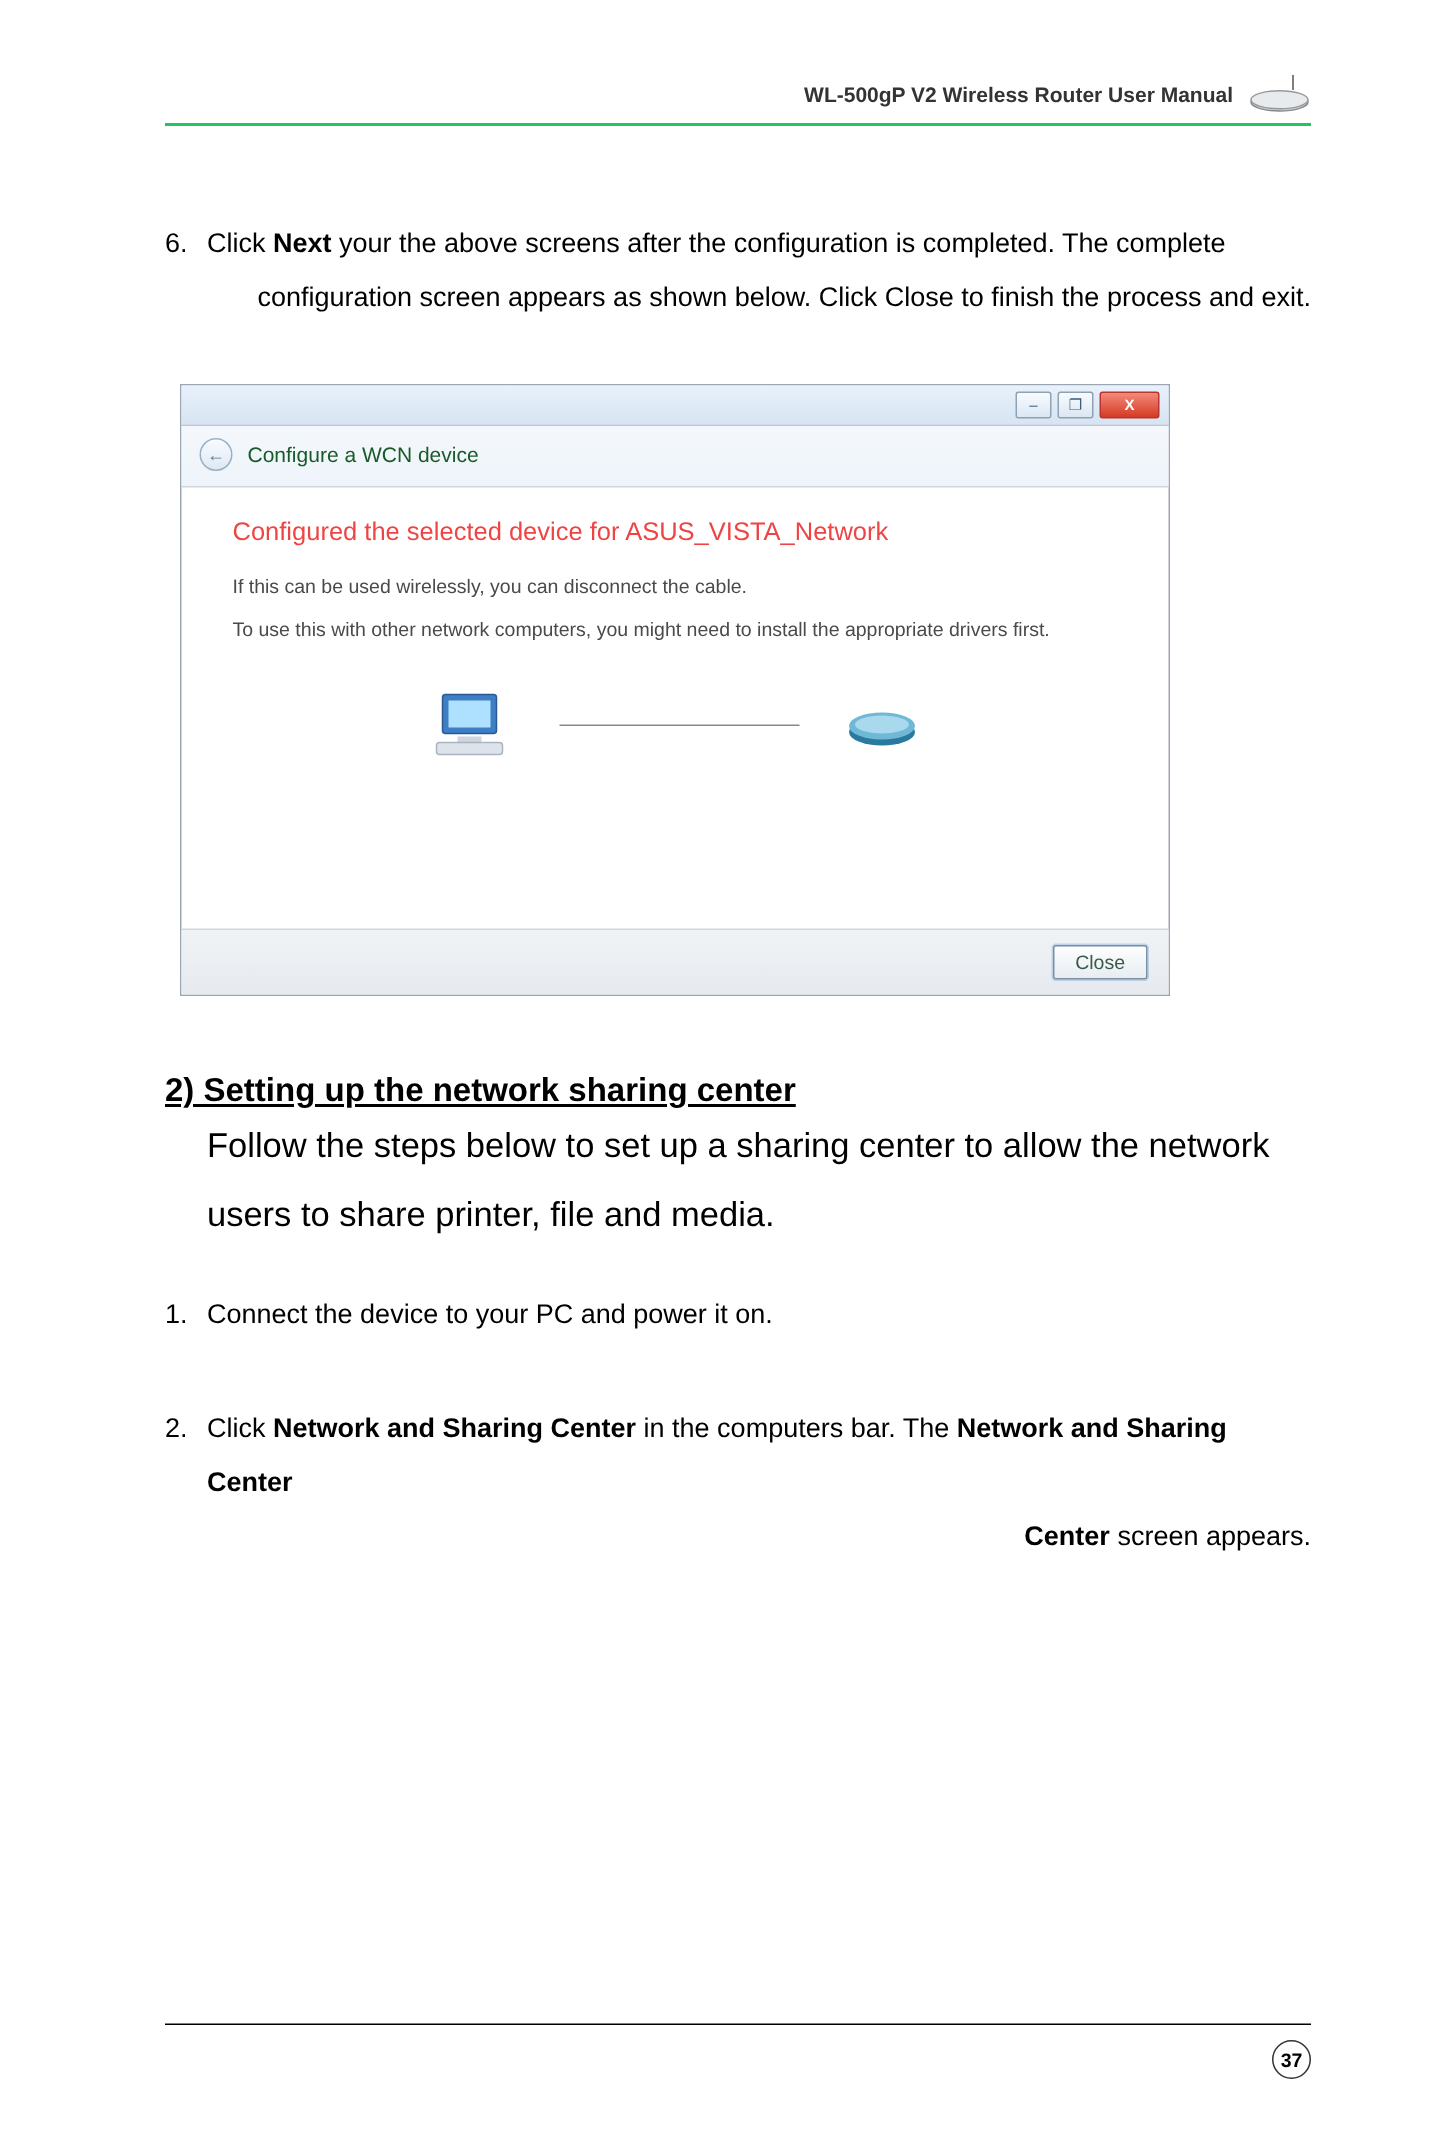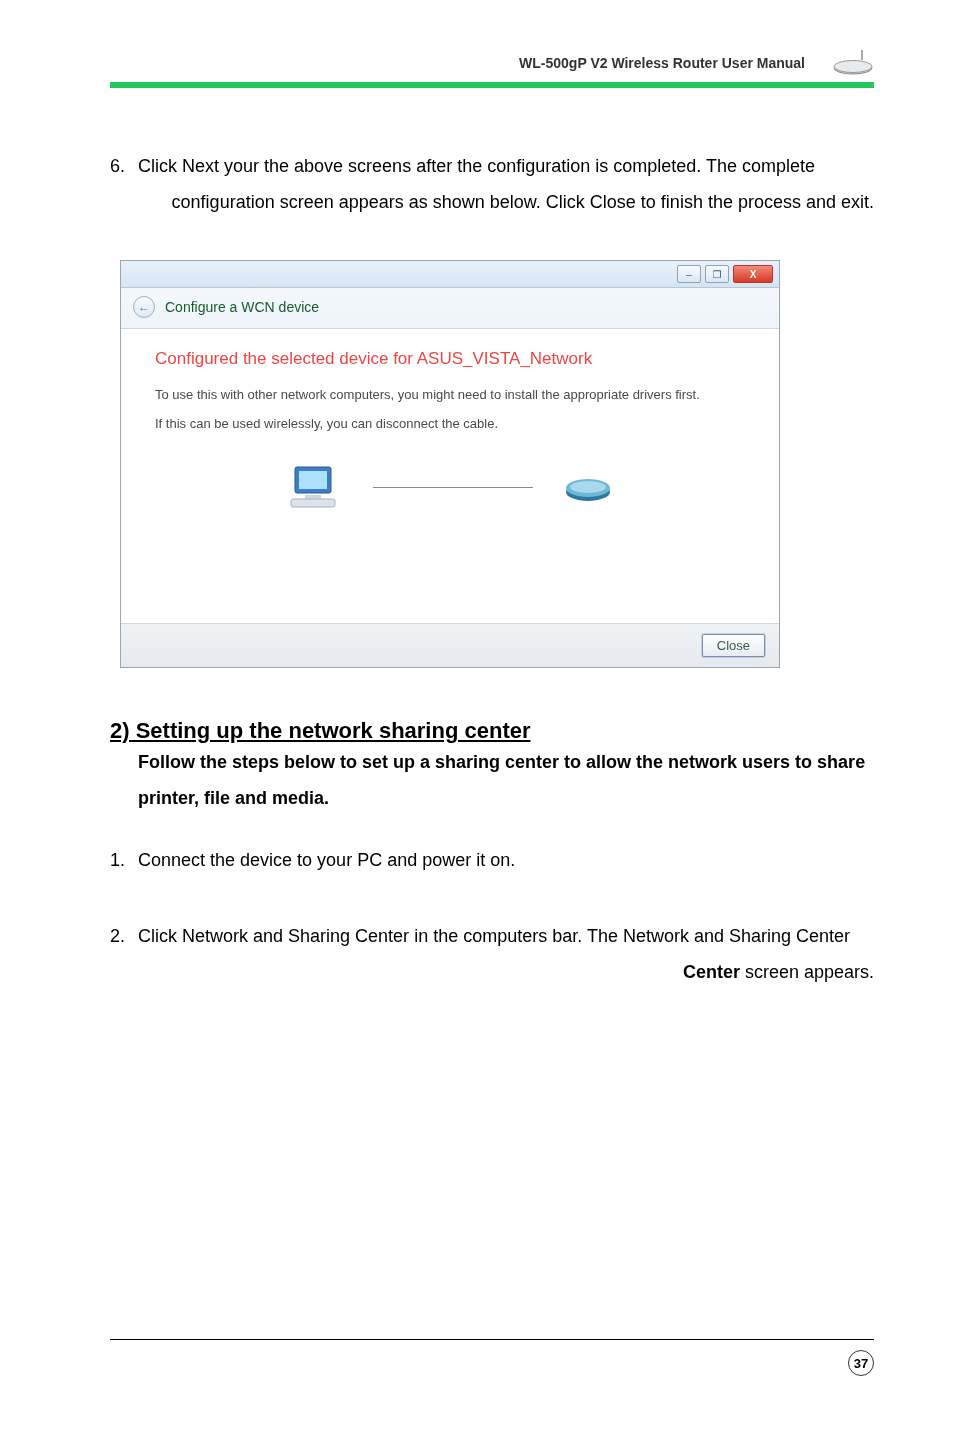--- a/index.html
+++ b/index.html
@@ -1,44 +1,44 @@
 <!DOCTYPE html>
 <html><head>
 <meta charset="utf-8">
 <style>
   * { margin: 0; padding: 0; box-sizing: border-box; }
   html, body { width: 954px; height: 1432px; background: #fff; font-family: Arial, Helvetica, sans-serif; color: #000; }
   .page { width: 954px; height: 1432px; position: relative; padding: 50px 80px 0 110px; }
-  .header-row { display: flex; justify-content: flex-end; align-items: center; gap: 27px; border-bottom: 6px solid #22c55e; padding-bottom: 6px; margin-bottom: 60px; }
+  .header-row { display: flex; justify-content: flex-end; align-items: center; gap: 10px; border-bottom: 2px solid #22c55e; padding-bottom: 6px; margin-bottom: 60px; }
   .header-text { font-size: 14px; font-weight: bold; color: #333; }
   .router-icon svg { display: block; }
   .instr-block { margin-bottom: 40px; }
   .instr-line { display: flex; font-size: 18px; line-height: 2.0; }
   .num { width: 28px; flex: 0 0 28px; }
   .txt { flex: 1; }
-  .txt .bold { font-weight: normal; }
+  .txt .bold { font-weight: bold; }
   .txt-indent { padding-left: 28px; font-size: 18px; line-height: 2.0; text-align: right; }
   .screenshot { width: 660px; margin: 0 0 50px 10px; border: 1px solid #9aa7b3; background: #fff; position: relative; }
   .ss-title { background: linear-gradient(#e9f1fb, #d6e4f3); border-bottom: 1px solid #b9c6d6; display: flex; align-items: center; justify-content: flex-end; padding: 4px 6px; gap: 4px; }
   .wbtn { width: 24px; height: 18px; border-radius: 2px; border: 1px solid #8fa2b4; background: linear-gradient(#f8fbff, #dbe7f3); display: flex; align-items: center; justify-content: center; font-size: 10px; color: #3b5d7f; }
   .wbtn.close { background: linear-gradient(#f28a7a, #d43b24); border-color: #b33; color: #fff; font-weight: bold; font-size: 10px; width: 40px; }
   .ss-sub { display: flex; align-items: center; gap: 10px; padding: 8px 10px 10px 12px; border-bottom: 1px solid #cfd8e2; background: linear-gradient(#f4f8fc, #eef4fa); }
   .back-arrow { width: 22px; height: 22px; border-radius: 50%; border: 1px solid #9bb0c5; background: linear-gradient(#f8fbff, #dfe9f3); display: flex; align-items: center; justify-content: center; color: #5a7a9a; font-size: 12px; }
   .ss-sub-text { color: #1a5a2a; font-size: 14px; }
   .ss-body { padding: 20px 34px 40px 34px; }
   .ss-heading { color: #ef4444; font-size: 17px; margin-bottom: 18px; }
   .ss-p { color: #4a4a4a; font-size: 13px; margin-bottom: 14px; }
   .diagram { display: flex; align-items: center; justify-content: center; gap: 30px; margin: 30px 0 70px 0; }
   .pc-icon, .net-icon { display: flex; align-items: center; justify-content: center; }
   .line { width: 160px; height: 1px; background: #888; }
   .ss-footer { background: linear-gradient(#f0f3f6, #e6eaee); border-top: 1px solid #cfd8e2; padding: 10px 14px; display: flex; justify-content: flex-end; }
   .close-btn { border: 1px solid #7e8f9f; background: linear-gradient(#fdfefe, #e7edf3); padding: 3px 14px; font-size: 13px; color: #3a5a47; border-radius: 2px; box-shadow: 0 0 0 1px rgba(46,120,200,.25); }
   .section-heading { font-size: 22px; font-weight: bold; text-decoration: underline; }
-  .section-intro { font-size: 18px; line-height: 2.0; padding-left: 28px; margin-bottom: 26px; font-weight: bold; }
-  .footer { position: absolute; bottom: 56px; left: 110px; right: 80px; border-top: 1px solid #000; padding-top: 10px; display: flex; justify-content: flex-end; }
+  .section-intro { font-size: 23px; line-height: 2.0; padding-left: 28px; margin-bottom: 26px; }
+  .footer { position: absolute; bottom: 46px; left: 110px; right: 80px; border-top: 1px solid #000; padding-top: 10px; display: flex; justify-content: flex-end; }
   .page-num { border: 1px solid #333; border-radius: 50%; width: 26px; height: 26px; display: flex; align-items: center; justify-content: center; font-size: 13px; font-weight: bold; }
 </style>
 </head>
 <body>
 
 <div class="page">
 
   <div class="header-row">
     <span class="header-text">WL-500gP V2 Wireless Router User Manual</span>
     <span class="router-icon">
@@ -75,22 +75,22 @@
         </div>
     </div>
     <div class="ss-sub">
       <div class="back-arrow">
           <span>←</span>
         </div>
       <span class="ss-sub-text">Configure a WCN device</span>
     </div>
     <div class="ss-body">
       <div class="ss-heading">Configured the selected device for ASUS_VISTA_Network</div>
+      <div class="ss-p">If this  can be used wirelessly, you can disconnect the cable.</div>
       <div class="ss-p">To use this  with other network computers, you might need to install the appropriate drivers first.</div>
-      <div class="ss-p">If this  can be used wirelessly, you can disconnect the cable.</div>
       <div class="diagram">
         <span class="pc-icon">
           <svg width="56" height="52" viewBox="0 0 56 52">
             <rect x="8" y="6" width="36" height="26" rx="2" fill="#3e7ec4" stroke="#2a5a94"></rect>
             <rect x="12" y="10" width="28" height="18" fill="#aee0ff"></rect>
             <rect x="18" y="34" width="16" height="4" fill="#cfd6dd"></rect>
             <rect x="4" y="38" width="44" height="8" rx="2" fill="#dce3ea" stroke="#aab4bf"></rect>
           </svg>
         </span>
         <span class="line"></span>

